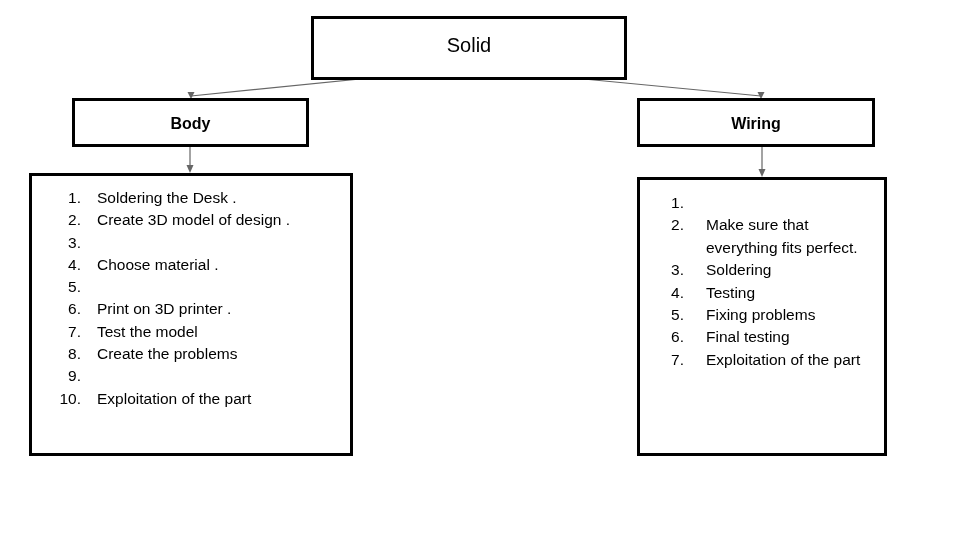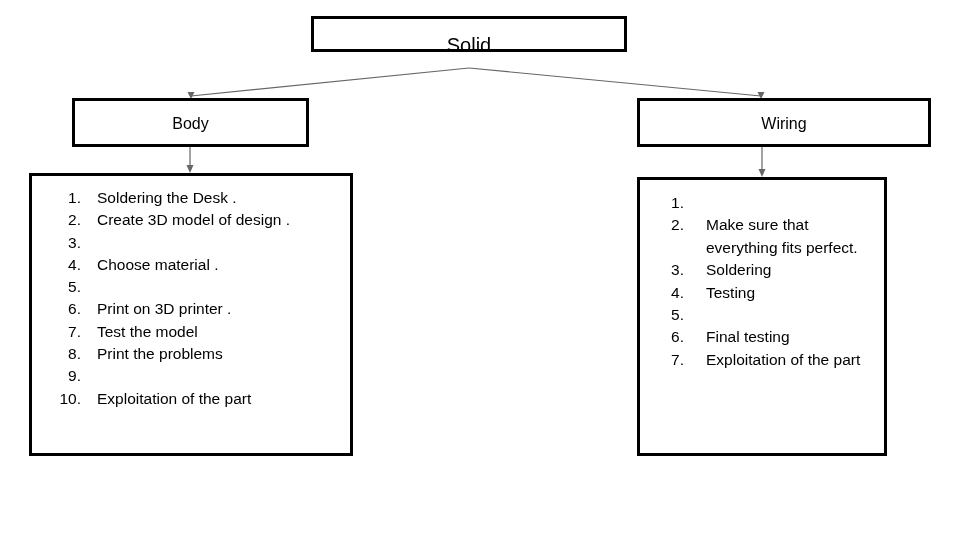--- a/index.html
+++ b/index.html
@@ -42,43 +42,44 @@
     text-align: center;
     font-size: 16px;
     line-height: 19px;
     color: #000000;
   }
   
   #node-solid {
     left: 311px;
     top: 16px;
     width: 316px;
-    height: 36px;
+    height: 64px;
   }
   #node-solid .node-label {
     top: 14px;
     font-size: 20px;
     line-height: 24px;
   }
   
   #node-body {
     left: 72px;
     top: 98px;
     width: 237px;
     height: 49px;
   }
   #node-wiring {
     left: 637px;
     top: 98px;
-    width: 294px;
+    width: 238px;
     height: 49px;
   }
   #node-body .node-label,
   #node-wiring .node-label {
     top: 13px;
+    font-weight: bold;
   }
   
   .list-box {
     position: absolute;
     box-sizing: border-box;
     background: #ffffff;
     border: 3px solid #000000;
     overflow: hidden;
   }
   #list-body {
@@ -178,21 +179,21 @@
       <li class="step">
         <span class="step-num">6.</span>
         <span class="step-text">Print on 3D printer .</span>
       </li>
       <li class="step">
         <span class="step-num">7.</span>
         <span class="step-text">Test the model</span>
       </li>
       <li class="step">
         <span class="step-num">8.</span>
-        <span class="step-text">Print the problems</span>
+        <span class="step-text">Create the problems</span>
       </li>
       <li class="step">
         <span class="step-num">9.</span>
       </li>
       <li class="step">
         <span class="step-num">10.</span>
         <span class="step-text">Exploitation of the part</span>
       </li>
     </ul>
   </div>
@@ -209,20 +210,21 @@
       <li class="step">
         <span class="step-num">3.</span>
         <span class="step-text">Soldering</span>
       </li>
       <li class="step">
         <span class="step-num">4.</span>
         <span class="step-text">Testing</span>
       </li>
       <li class="step">
         <span class="step-num">5.</span>
+        <span class="step-text">Fixing problems</span>
       </li>
       <li class="step">
         <span class="step-num">6.</span>
         <span class="step-text">Final testing</span>
       </li>
       <li class="step">
         <span class="step-num">7.</span>
         <span class="step-text">Exploitation of the part</span>
       </li>
     </ul>

